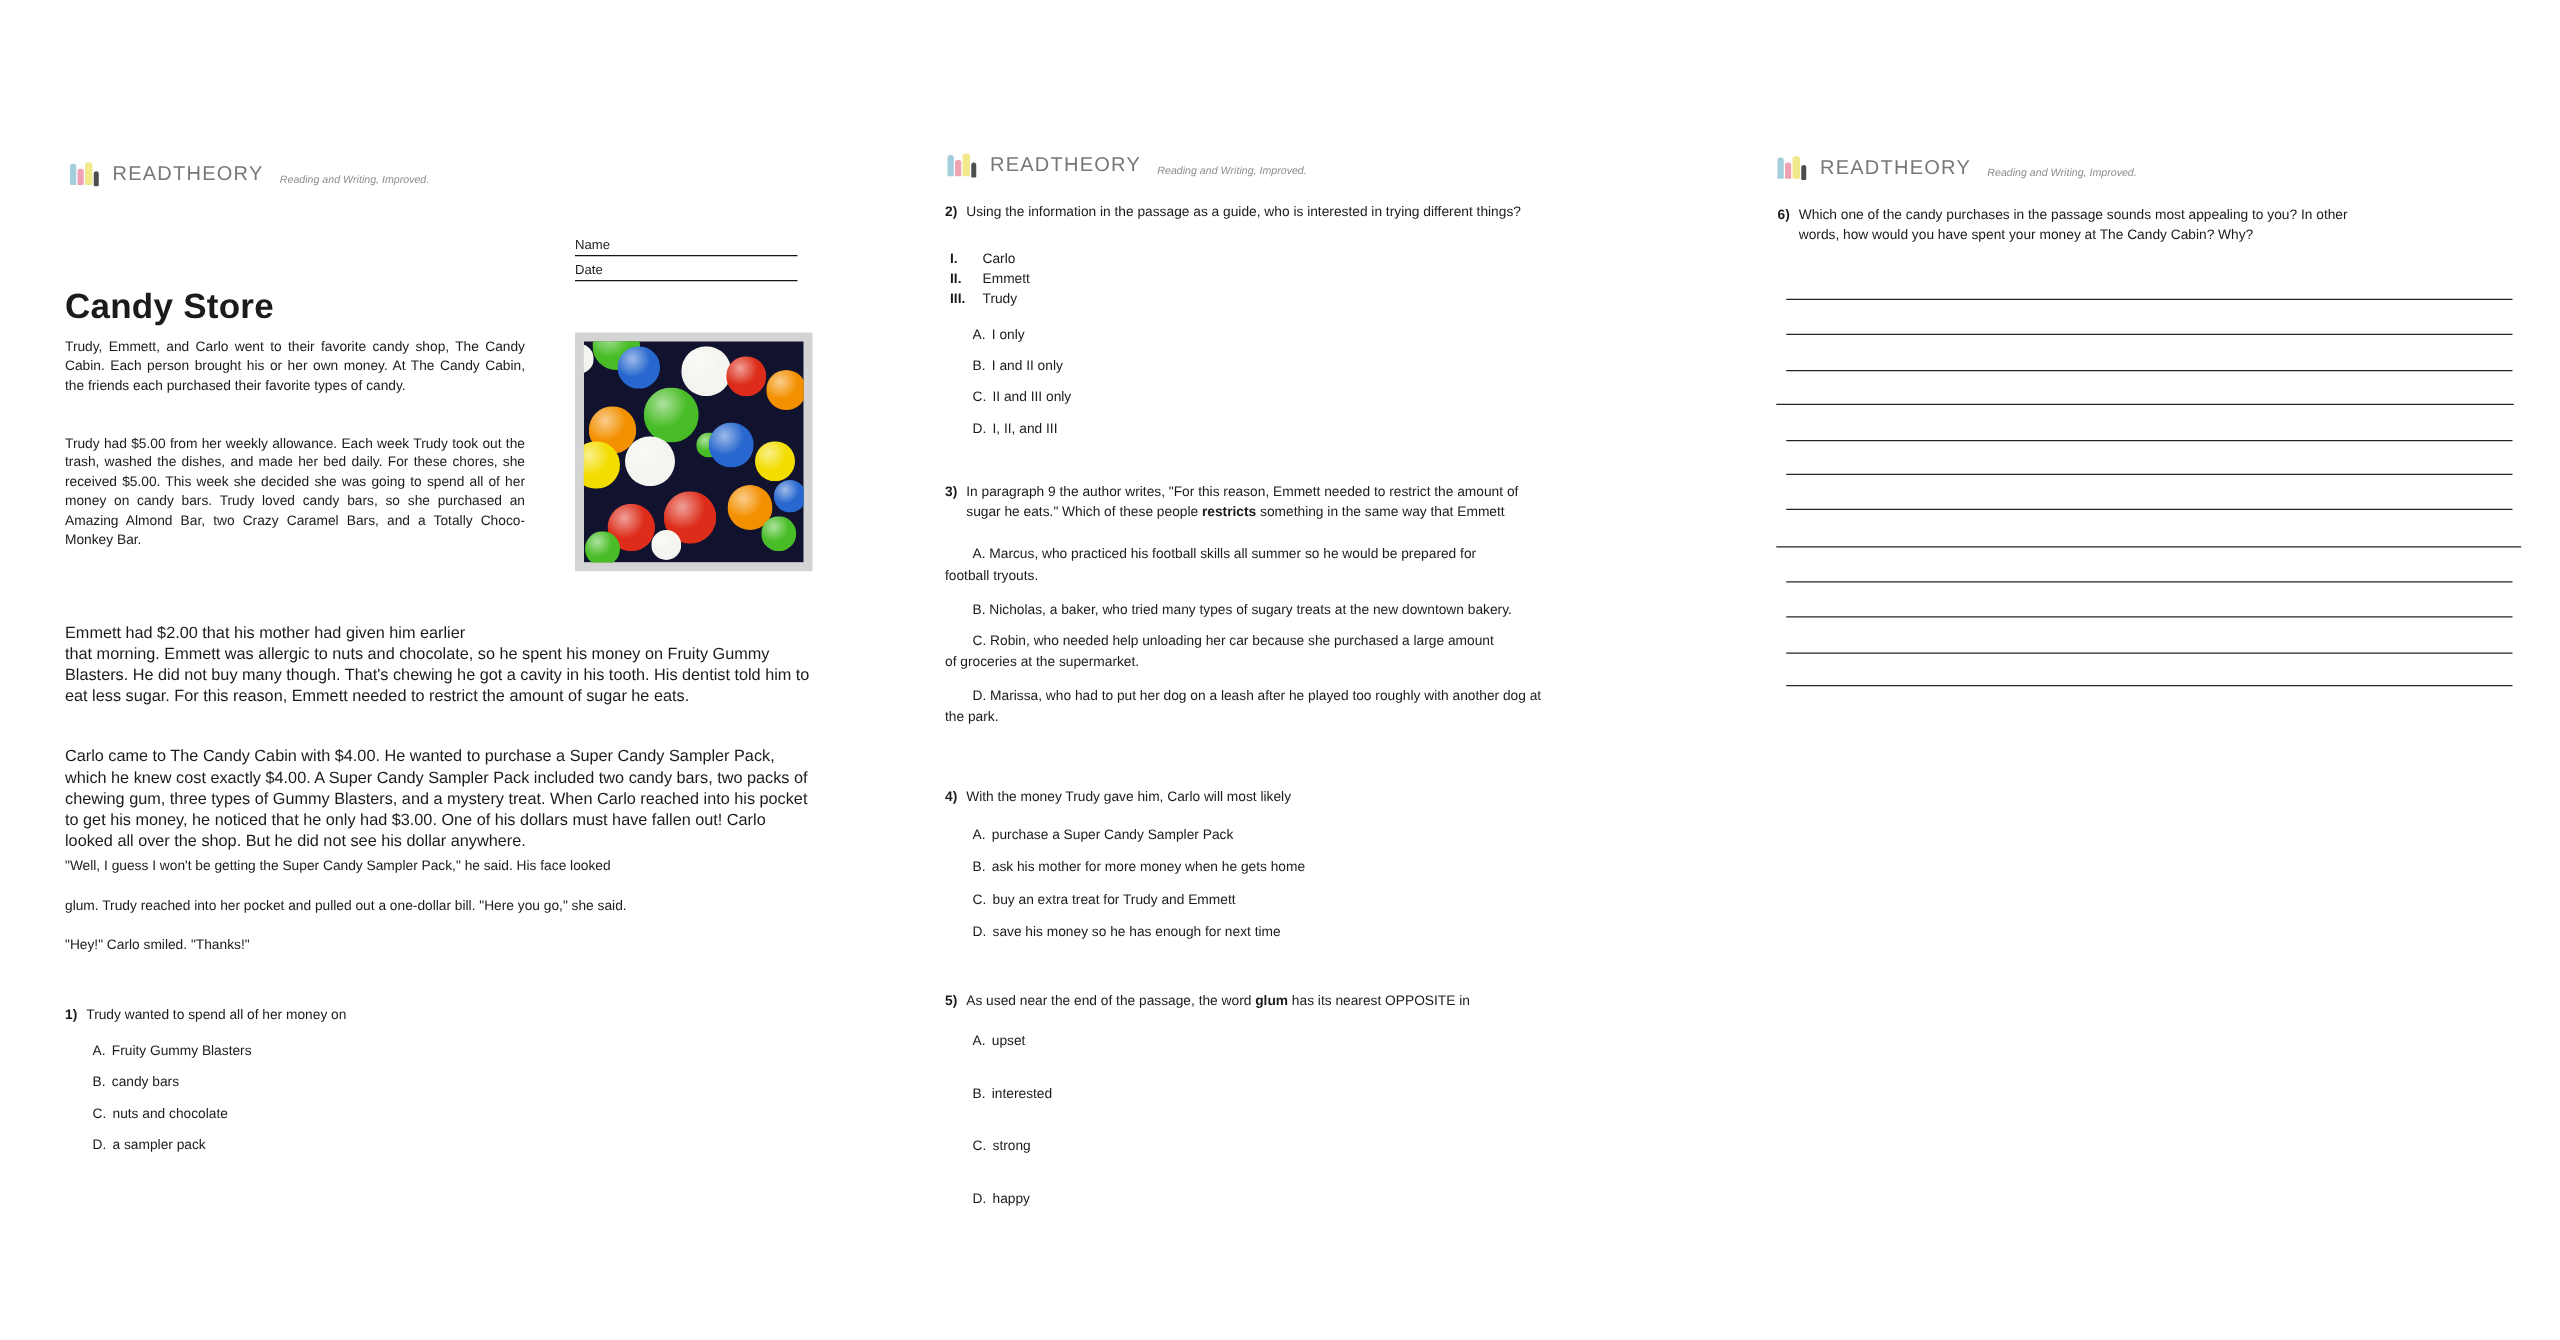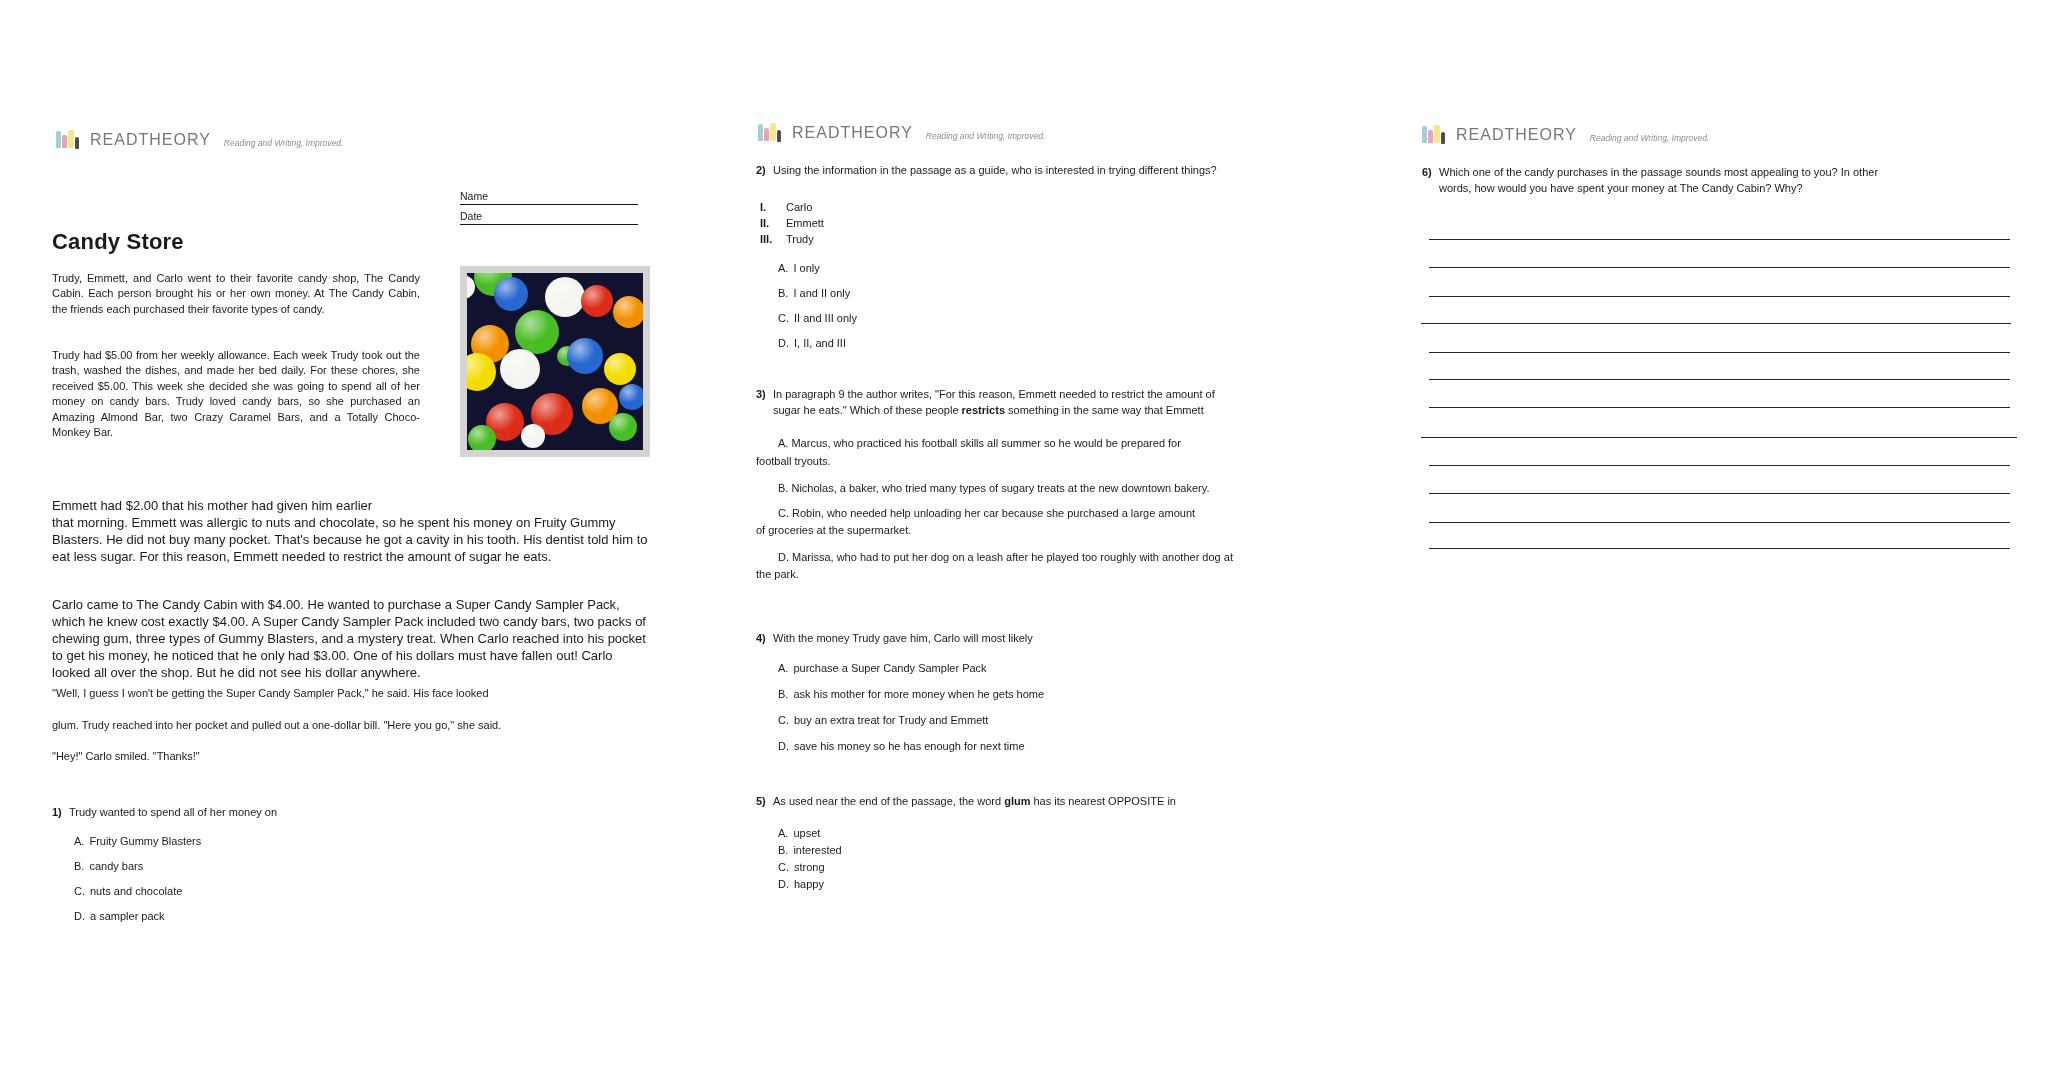--- a/index.html
+++ b/index.html
@@ -10,21 +10,21 @@
   
   .brand{display:flex;align-items:flex-end;}
   .books{position:relative;width:26px;height:23px;margin-right:8px;}
   .books i{position:absolute;border-radius:2px 2px 1px 1px;}
   .logotype{font-size:16px;letter-spacing:1px;line-height:22px;}
   .tagline{font-style:italic;font-size:8.5px;margin-left:13px;line-height:15px;}
 
   
   .nd-row{height:14px;border-bottom:1.5px solid #151515;font-size:10.5px;line-height:13px;}
   .nd-row+.nd-row{margin-top:5px;}
-  .doc-title{font-size:22px;font-weight:bold;letter-spacing:.2px;}
+  .doc-title{font-size:28px;font-weight:bold;letter-spacing:.2px;}
   .para-narrow{font-size:11px;line-height:15.4px;text-align:justify;}
   .para-wide{font-size:13px;line-height:17px;}
   .dialogue{font-size:11px;line-height:14px;}
 
   .photo-frame{width:176px;height:177px;border:7px solid #d4d4d4;overflow:hidden;position:relative;}
   .photo-inner{position:absolute;inset:0;}
   .gb{position:absolute;border-radius:50%;}
 
   
   .q{font-size:11px;}
@@ -34,21 +34,21 @@
   .opt{padding-left:22px;line-height:14px;}
   .opt+.opt{margin-top:11px;}
   .opt-letter{margin-right:5px;}
   .roman{margin-top:21px;padding-left:4px;}
   .roman-item{line-height:16px;}
   .roman-num{display:inline-block;width:26px;font-weight:bold;}
   .hangopt{line-height:17.5px;}
   .hangopt .hline:first-child{padding-left:22px;}
   .ho-a{margin-top:17px;} .ho-b{margin-top:10px;} .ho-c{margin-top:7px;} .ho-d{margin-top:9px;}
   .q4 .opts{margin-top:15px;} .q4 .opt+.opt{margin-top:12px;}
-  .q5 .opts{margin-top:17px;} .q5 .opt+.opt{margin-top:3px;}
+  .q5 .opts{margin-top:17px;} .q5 .opt+.opt{margin-top:28px;}
 
   
   .ans-line{position:absolute;height:0;border-top:1.8px solid #242424;}
 </style>
 </head>
 <body>
 
 <div id="canvas">
 
   <div class="abs brand" style="left:56px;top:128px;">
@@ -93,21 +93,21 @@
         <span class="gb" style="left: 1px; top: 152px; width: 28px; height: 28px; background: radial-gradient(circle at 35% 30%, rgba(255, 255, 255, 0.55), rgba(255, 255, 255, 0) 45%), rgb(73, 189, 39);"></span>
         <span class="gb" style="left: 54px; top: 151px; width: 24px; height: 24px; background: radial-gradient(circle at 35% 30%, rgba(255, 255, 255, 0.55), rgba(255, 255, 255, 0) 45%), rgb(244, 244, 240);"></span>
         <span class="gb" style="left: 142px; top: 140px; width: 28px; height: 28px; background: radial-gradient(circle at 35% 30%, rgba(255, 255, 255, 0.55), rgba(255, 255, 255, 0) 45%), rgb(73, 189, 39);"></span>
       </div>
   </div>
 
   <div class="abs para-narrow" style="left:52px;top:348px;width:368px;">Trudy had $5.00 from her weekly allowance. Each week Trudy took out the trash, washed the dishes, and made her bed daily. For these chores, she received $5.00. This week she decided she was going to spend all of her money on candy bars. Trudy loved candy bars, so she purchased an Amazing Almond Bar, two Crazy Caramel Bars, and a Totally Choco-Monkey Bar.</div>
 
   <div class="abs para-wide" style="left:52px;top:497px;width:598px;">
     <div>Emmett had $2.00 that his mother had given him earlier</div>
-    <div>that morning. Emmett was allergic to nuts and chocolate, so he spent his money on Fruity Gummy Blasters. He did not buy many pocket. That's because he got a cavity in his tooth. His dentist told him to eat less sugar. For this reason, Emmett needed to restrict the amount of sugar he eats.</div>
+    <div>that morning. Emmett was allergic to nuts and chocolate, so he spent his money on Fruity Gummy Blasters. He did not buy many though. That's chewing he got a cavity in his tooth. His dentist told him to eat less sugar. For this reason, Emmett needed to restrict the amount of sugar he eats.</div>
   </div>
 
   <div class="abs para-wide" style="left:52px;top:596px;width:601px;">Carlo came to The Candy Cabin with $4.00. He wanted to purchase a Super Candy Sampler Pack, which he knew cost exactly $4.00. A Super Candy Sampler Pack included two candy bars, two packs of chewing gum, three types of Gummy Blasters, and a mystery treat. When Carlo reached into his pocket to get his money, he noticed that he only had $3.00. One of his dollars must have fallen out! Carlo looked all over the shop. But he did not see his dollar anywhere.</div>
 
   <div class="abs dialogue" style="left:52px;top:686px;width:620px;">"Well, I guess I won't be getting the Super Candy Sampler Pack," he said. His face looked</div>
   <div class="abs dialogue" style="left:52px;top:718px;width:620px;">glum. Trudy reached into her pocket and pulled out a one-dollar bill. "Here you go," she said.</div>
   <div class="abs dialogue" style="left:52px;top:749px;width:620px;">"Hey!" Carlo smiled. "Thanks!"</div>
 
   <div class="abs q" style="left:52px;top:804px;width:560px;">
     <div class="q-head">

